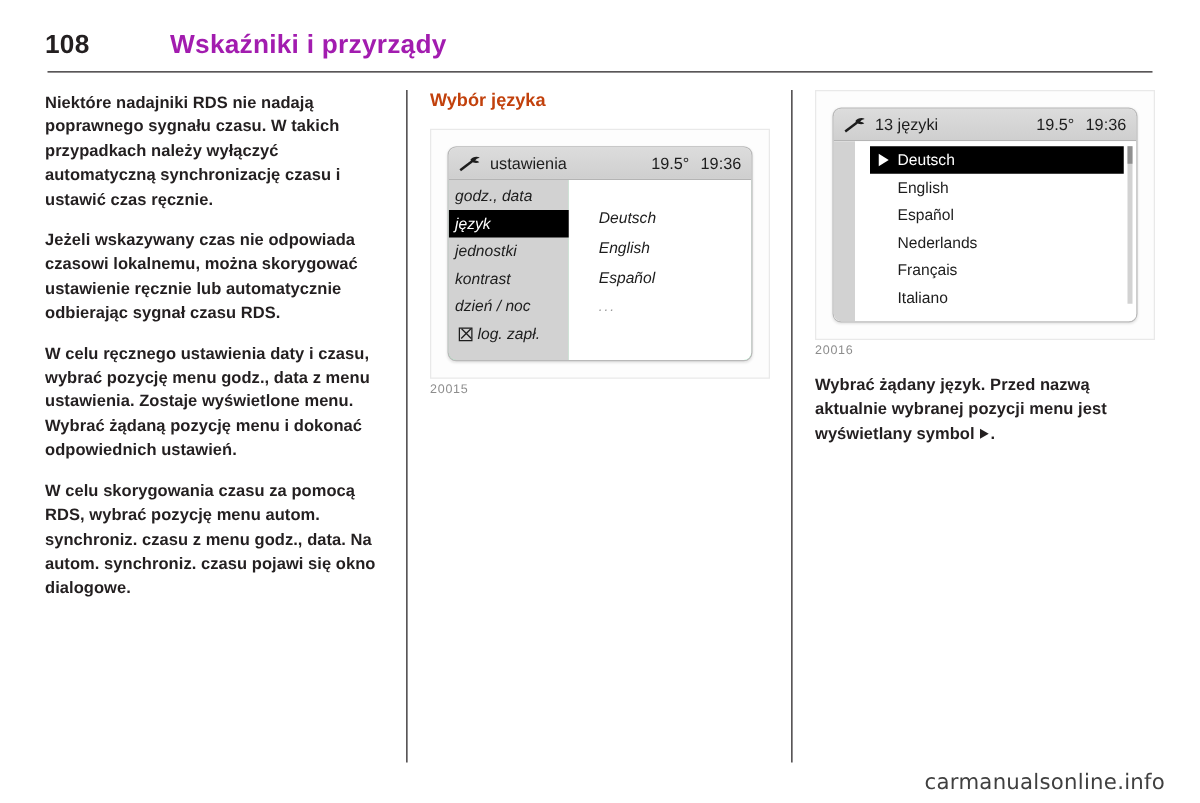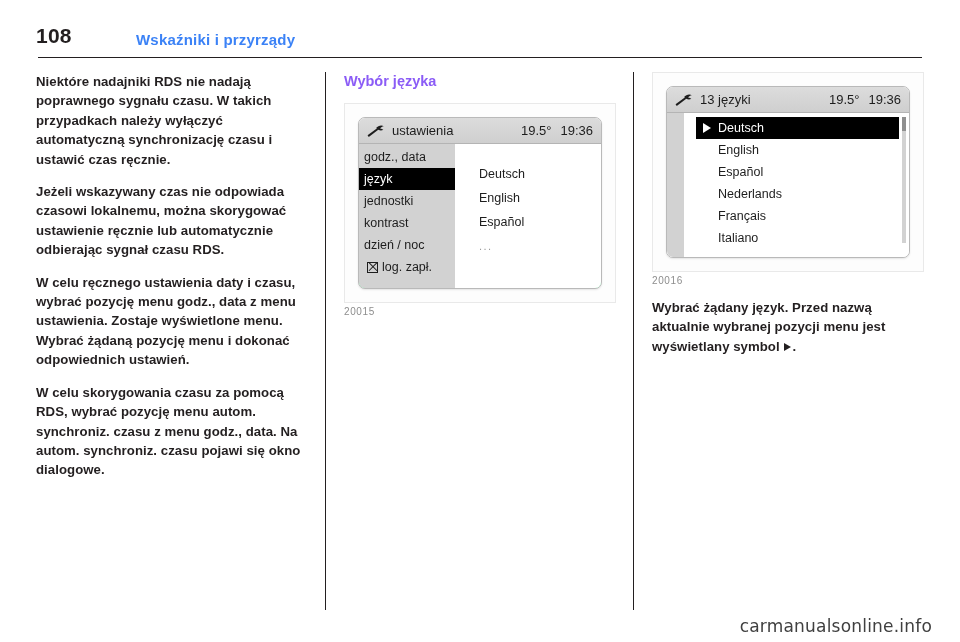--- a/index.html
+++ b/index.html
@@ -31,24 +31,24 @@
     align-items: flex-end;
   }
   .page-number {
     font-size: 21px;
     font-weight: bold;
     letter-spacing: 0.2px;
     color: #231f20;
     width: 100px;
   }
   .page-chapter {
-    font-size: 15px;
+    font-size: 21px;
     font-weight: bold;
     letter-spacing: 0.2px;
-    color: #3b82f6;
+    color: #a21caf;
   }
   .header-rule {
     position: absolute;
     left: 38px;
     top: 57px;
     width: 884px;
     height: 1px;
     background: #231f20;
   }
 
@@ -85,21 +85,21 @@
     line-height: 19.4px;
     font-weight: bold;
     color: #231f20;
     letter-spacing: 0.05px;
   }
   h3.subhead {
     margin: 0 0 12px 0;
     font-size: 14.5px;
     line-height: 19px;
     font-weight: bold;
-    color: #8b5cf6;
+    color: #c2410c;
   }
 
   
   .figure {
     margin: 0 0 12px 0;
     position: relative;
     width: 272px;
   }
   .figure-frame {
     position: relative;
@@ -167,20 +167,21 @@
     font-size: 13px;
     color: #1d1d1d;
     white-space: nowrap;
   }
 
   .display-body {
     flex: 1 1 auto;
     display: flex;
     background: #86efac;
     min-height: 0;
+    font-style: italic;
   }
   .menu-pane {
     width: 96px;
     flex: 0 0 96px;
     background: #d2d2d2;
     padding-top: 2px;
     box-sizing: border-box;
   }
   .menu-item {
     height: 22px;

